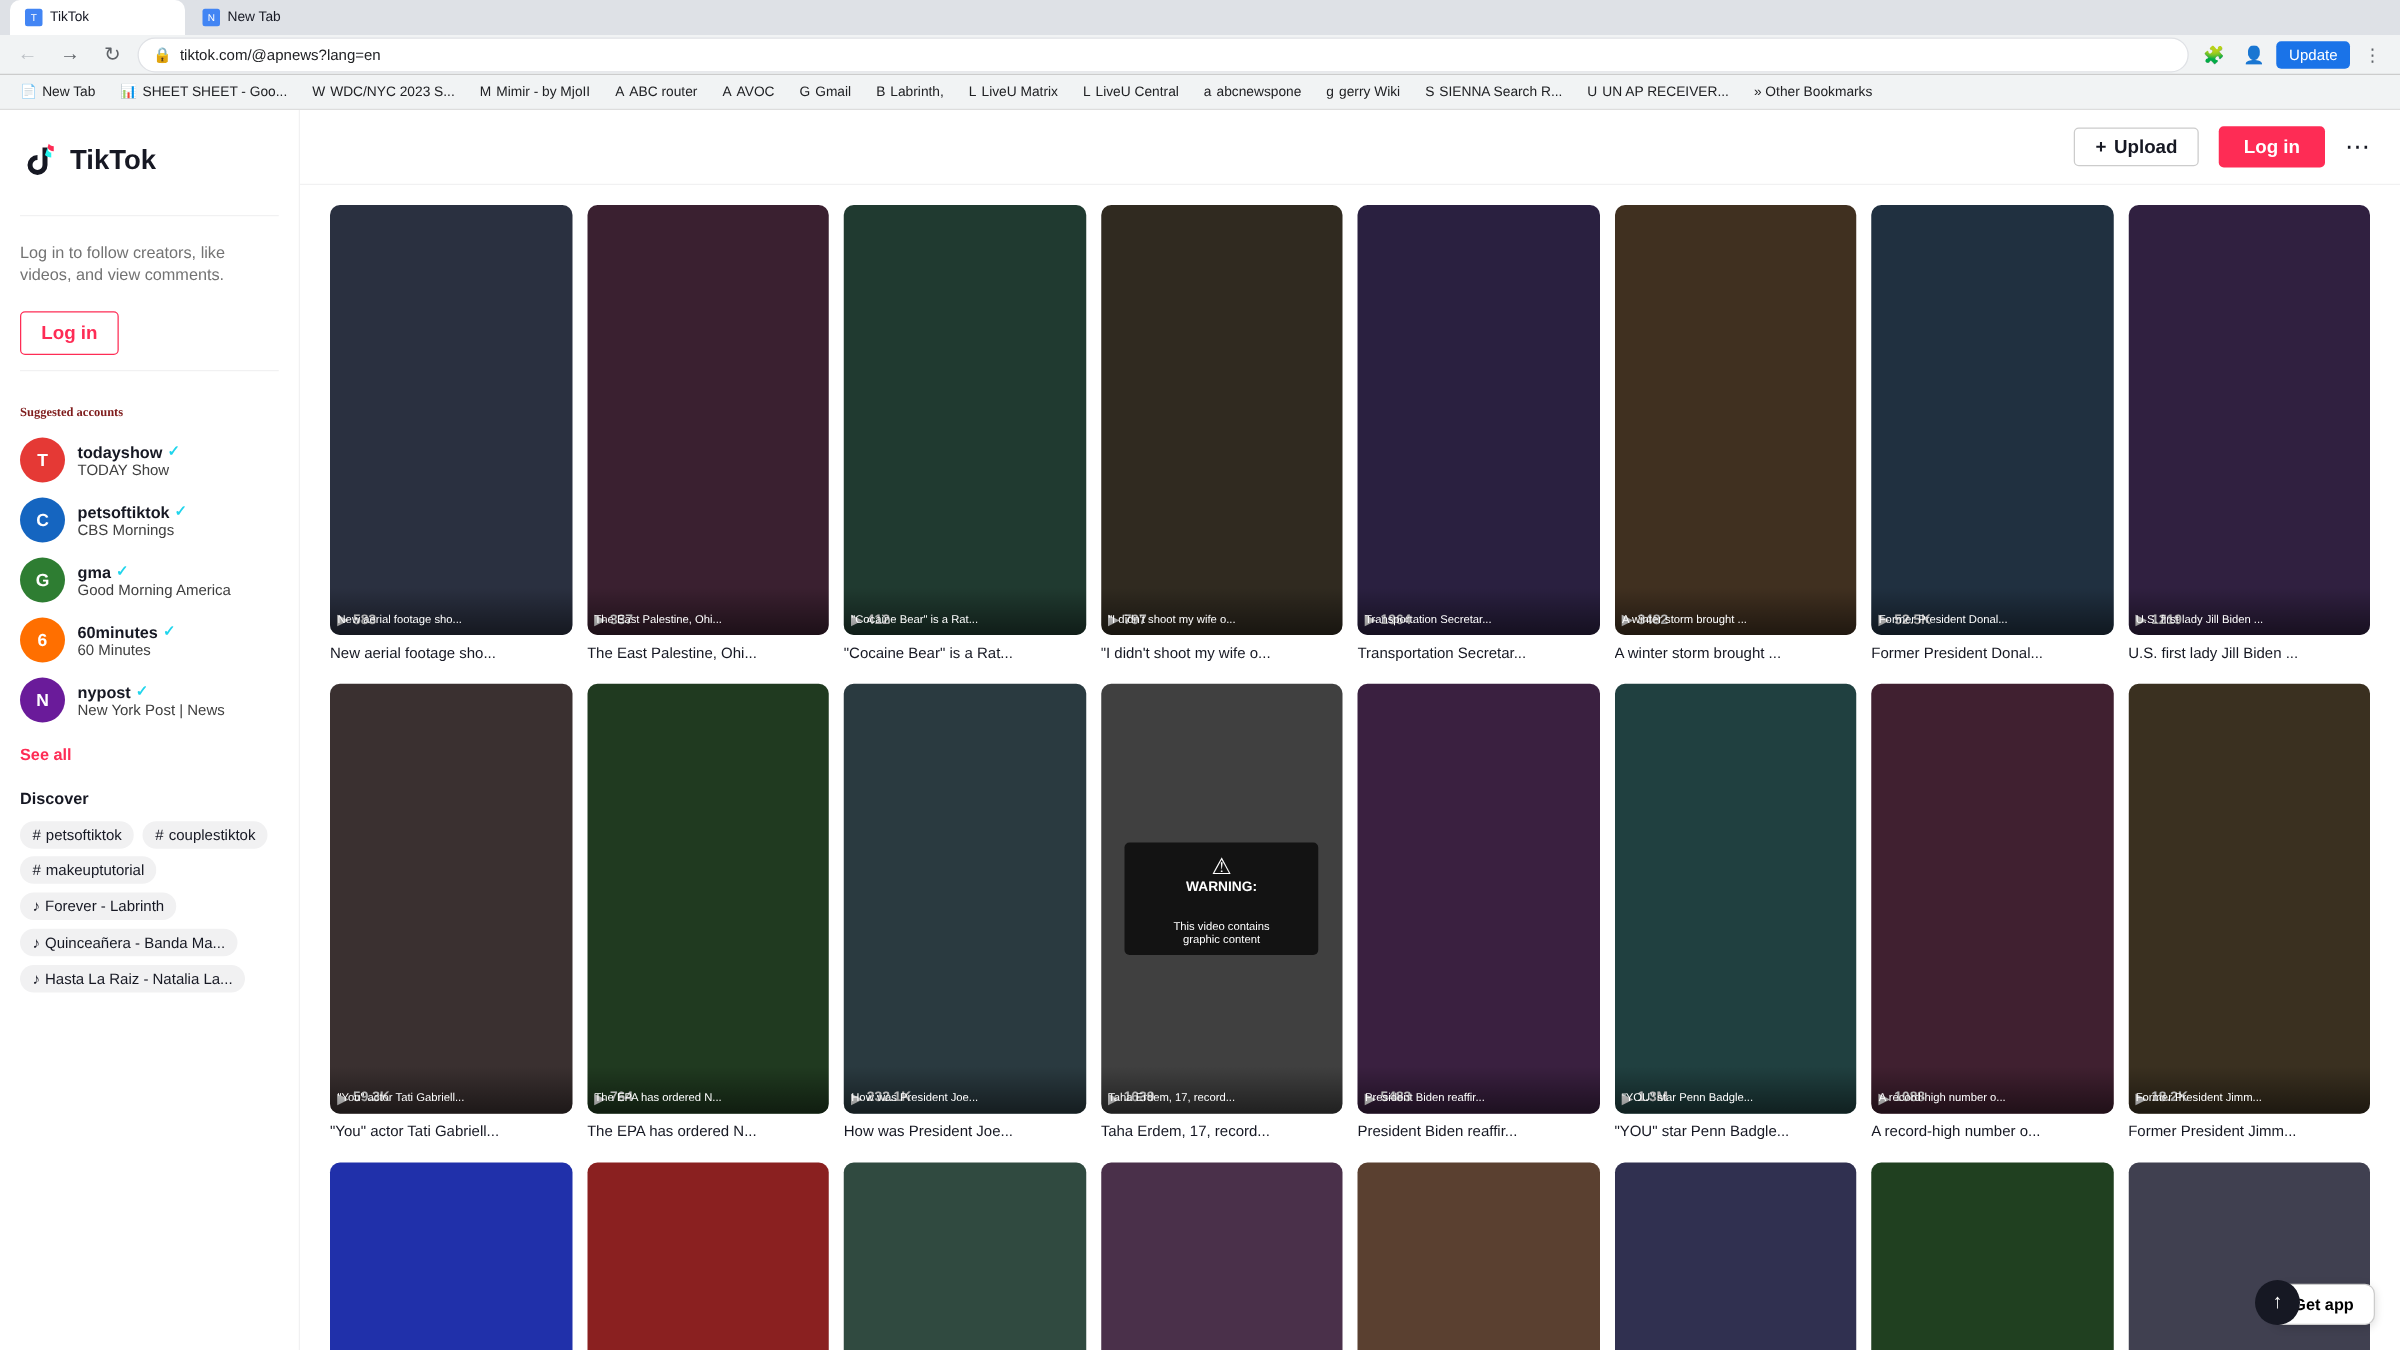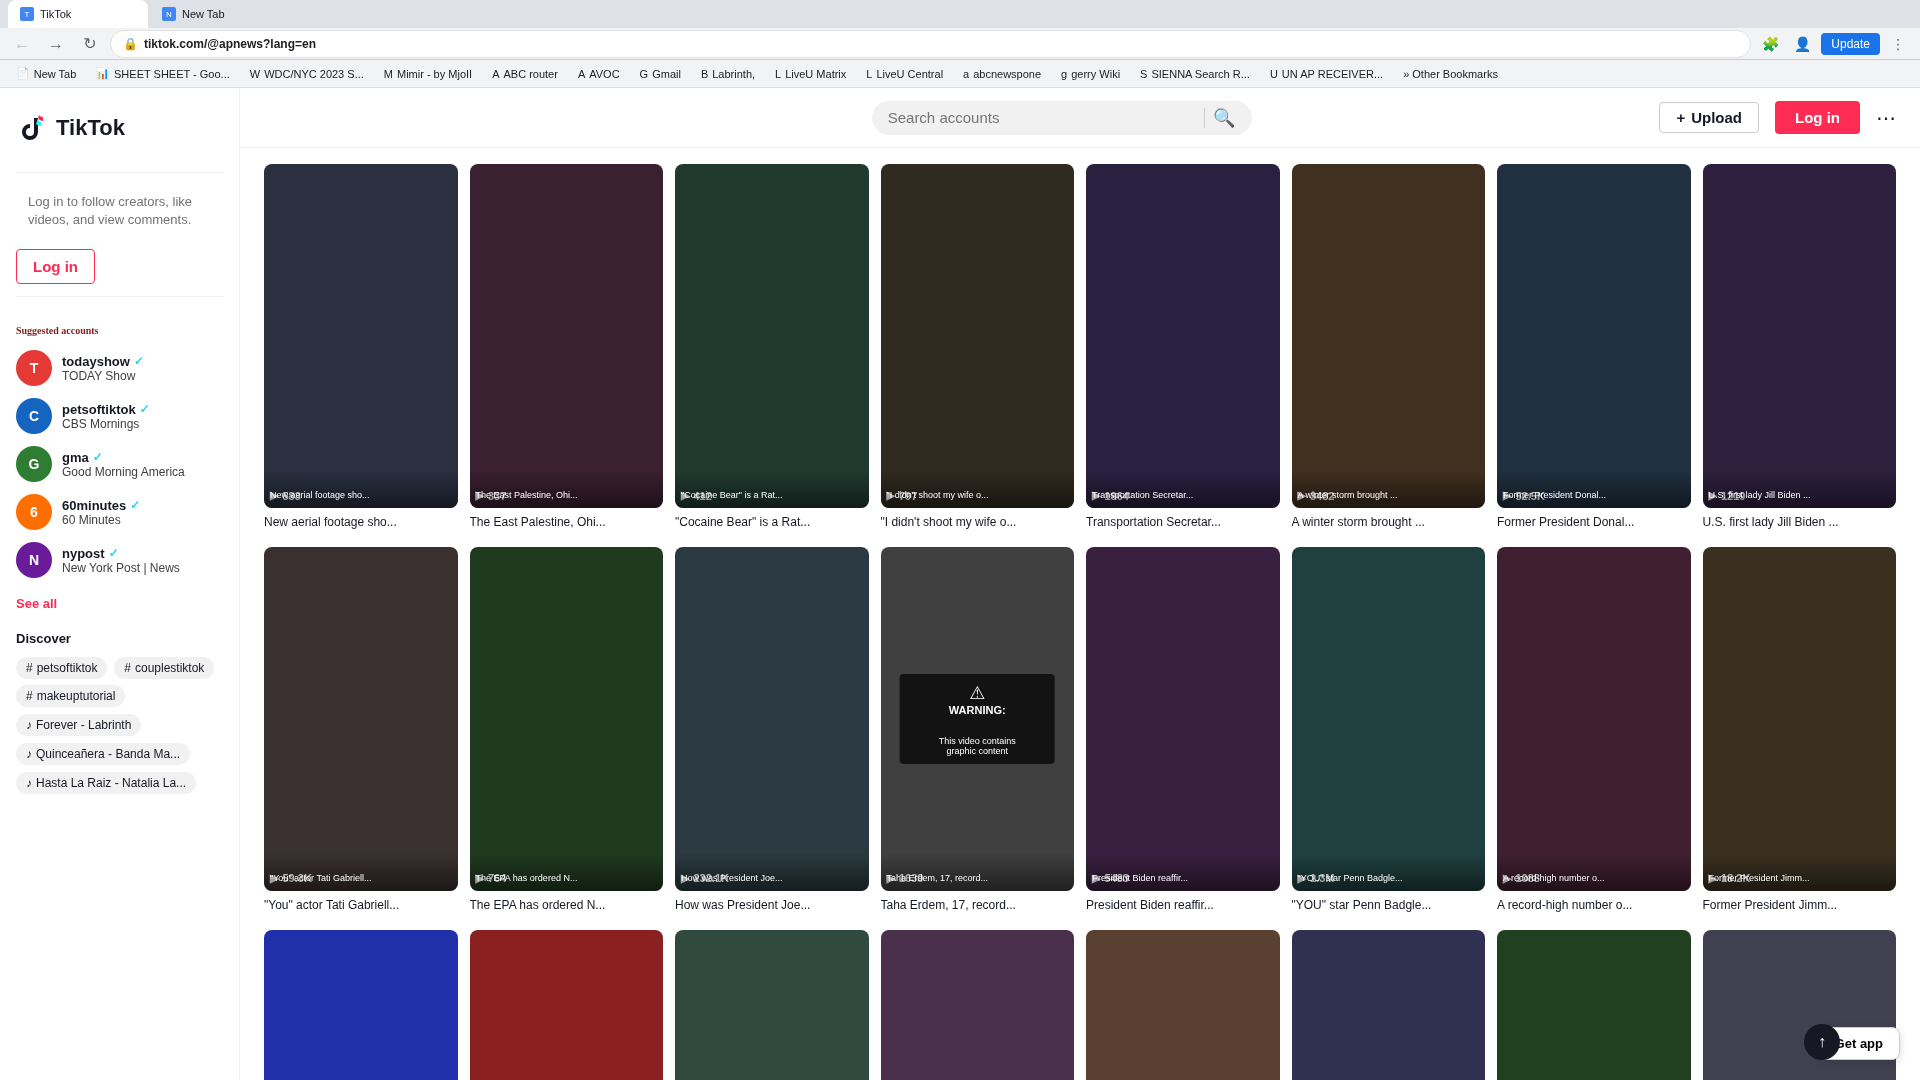--- a/index.html
+++ b/index.html
@@ -9,40 +9,40 @@
     .browser-chrome { background: #dee1e6; height: 60px; display: flex; flex-direction: column; }
     .browser-tabs { background: #dee1e6; height: 30px; display: flex; align-items: center; padding: 0 8px; gap: 2px; }
     .browser-tab { background: #fff; border-radius: 8px 8px 0 0; padding: 0 12px; height: 28px; display: flex; align-items: center; font-size: 11px; gap: 6px; min-width: 140px; max-width: 200px; white-space: nowrap; overflow: hidden; }
     .browser-tab.active { background: #fff; }
     .browser-tab-favicon { width: 14px; height: 14px; background: #4285f4; border-radius: 2px; flex-shrink: 0; display: flex; align-items: center; justify-content: center; }
     .browser-toolbar { background: #f1f3f4; height: 38px; display: flex; align-items: center; padding: 0 8px; gap: 6px; border-bottom: 1px solid #ccc; }
     .browser-nav-btn { width: 28px; height: 28px; border-radius: 50%; border: none; background: none; cursor: pointer; display: flex; align-items: center; justify-content: center; color: #5f6368; font-size: 16px; }
     .browser-nav-btn.disabled { color: #bdc1c6; cursor: default; }
     .browser-address-bar { flex: 1; height: 28px; border-radius: 14px; background: #fff; border: 1px solid #dfe1e5; display: flex; align-items: center; padding: 0 12px; font-size: 12px; color: #202124; gap: 6px; }
     .browser-address-bar .lock-icon { color: #5f6368; font-size: 12px; }
-    .browser-address-text { flex: 1; font-weight: bold; }
+    .browser-address-text { flex: 1; }
     .browser-right-icons { display: flex; align-items: center; gap: 4px; }
     .browser-icon-btn { width: 28px; height: 28px; border-radius: 50%; border: none; background: none; cursor: pointer; display: flex; align-items: center; justify-content: center; color: #5f6368; font-size: 14px; }
     .bookmarks-bar { background: #f1f3f4; height: 28px; display: flex; align-items: center; padding: 0 8px; gap: 4px; border-bottom: 1px solid #ddd; overflow: hidden; }
     .bookmark-item { display: flex; align-items: center; gap: 4px; padding: 2px 8px; border-radius: 4px; cursor: pointer; font-size: 11px; color: #202124; white-space: nowrap; }
 
     
     .app { display: flex; height: calc(1080px - 60px); overflow: hidden; }
 
     
     .sidebar { width: 240px; flex-shrink: 0; border-right: 1px solid #f1f1f2; height: 100%; overflow-y: auto; padding: 16px 0; }
     .sidebar-logo { display: flex; align-items: center; gap: 8px; padding: 8px 16px 16px; }
     .tiktok-logo-icon { width: 32px; height: 32px; }
     .tiktok-logo-text { font-size: 22px; font-weight: 700; color: #161823; }
     .sidebar-nav-item { display: flex; align-items: center; gap: 10px; padding: 10px 16px; cursor: pointer; border-radius: 8px; margin: 0 8px; }
     .sidebar-nav-item.active { font-weight: 700; }
     .sidebar-nav-icon { width: 28px; height: 28px; display: flex; align-items: center; justify-content: center; font-size: 20px; flex-shrink: 0; }
     .sidebar-nav-label { font-size: 16px; font-weight: 600; }
     .sidebar-divider { height: 1px; background: #f1f1f2; margin: 12px 16px; }
-    .sidebar-login-text { padding: 8px 28px; font-size: 13px; color: #737373; line-height: 1.4; }
+    .sidebar-login-text { padding: 8px 16px; font-size: 13px; color: #737373; line-height: 1.4; }
     .sidebar-login-btn { display: block; margin: 12px 16px; padding: 8px 16px; border: 1px solid #fe2c55; border-radius: 4px; color: #fe2c55; font-size: 15px; font-weight: 600; text-align: center; cursor: pointer; background: none; }
     .suggested-section { padding: 16px 16px 8px; }
     .suggested-title { font-size: 10px; font-weight: 700; color: #7f1d1d; margin-bottom: 8px; font-family: Liberation Serif, serif; }
     .suggested-account { display: flex; align-items: center; gap: 10px; padding: 6px 0; cursor: pointer; }
     .suggested-avatar { width: 36px; height: 36px; border-radius: 50%; flex-shrink: 0; background: #ccc; display: flex; align-items: center; justify-content: center; font-size: 14px; font-weight: 700; color: #fff; }
     .suggested-info { flex: 1; min-width: 0; }
     .suggested-username { font-size: 13px; font-weight: 700; display: flex; align-items: center; gap: 4px; }
     .verified-badge { color: #20d5ec; font-size: 12px; }
     .suggested-name { font-size: 12px; color: #404040; }
     .see-all { padding: 4px 16px 12px; color: #fe2c55; font-size: 13px; font-weight: 600; cursor: pointer; }
@@ -280,25 +280,20 @@
           <span>Hasta La Raiz - Natalia La...</span>
         </span>
       </div>
     </div>
   </aside>
 
   <div class="main-content">
 
     <header class="header">
       <div class="header-left"></div>
-      <div class="header-search">
-        <input class="search-input" type="text" placeholder="Search accounts" style="">
-        <div style="width:1px;height:20px;background:#ccc;"></div>
-        <span class="search-icon">🔍</span>
-      </div>
       <div class="header-right">
         <div class="upload-btn">
           <span>+</span>
           <span>Upload</span>
         </div>
         <button class="login-btn-header">Log in</button>
         <span class="more-icon">⋯</span>
       </div>
     </header>
 

